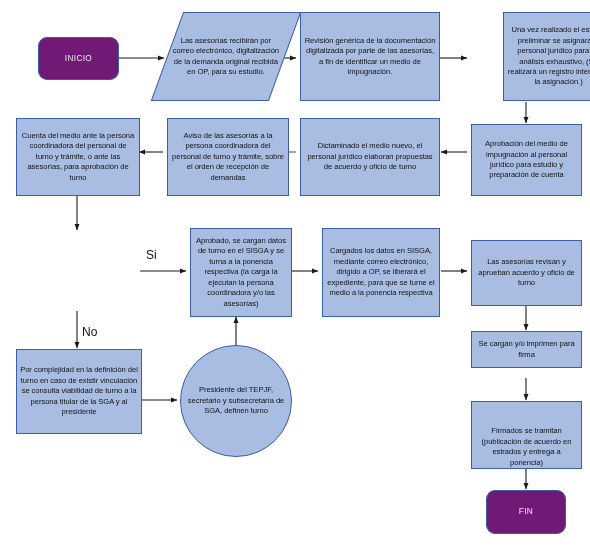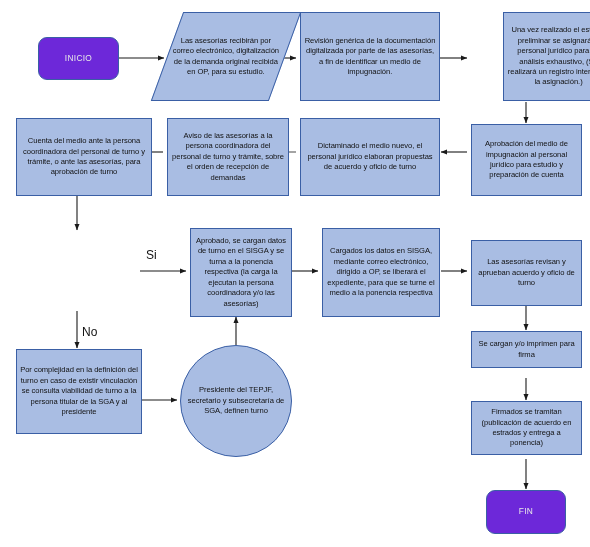--- a/index.html
+++ b/index.html
@@ -43,21 +43,21 @@
     display: block;
     width: 100%;
     padding: 0 3px;
     white-space: pre-line;
   }
   .proc {
     background: #a9bde3;
     border: 1.2px solid #3a5fa5;
   }
   .terminator {
-    background: #6d28d9;
+    background: #701a75;
     border: 1.4px solid #3a5fa5;
     border-radius: 9px;
     color: #e8e8e8;
     font-size: 8.4px;
     letter-spacing: 0.3px;
   }
   .circle {
     background: #a9bde3;
     border: 1.2px solid #3a5fa5;
     border-radius: 50%;
@@ -172,21 +172,21 @@
   </div>
 
   <div class="node proc" style="left:300px; top:118px; width:140px; height:78px;">
     <span class="txt">Dictaminado el medio nuevo, el personal jurídico elaboran propuestas de acuerdo y oficio de turno</span>
   </div>
 
   <div class="node proc" style="left:167px; top:118px; width:122px; height:78px;">
     <span class="txt">Aviso de las asesorías a la persona coordinadora del personal de turno y trámite, sobre el orden de recepción de demandas</span>
   </div>
 
-  <div class="node proc" style="left:16px; top:118px; width:136px; height:78px;justify-content:center;">
+  <div class="node proc" style="left:16px; top:118px; width:124px; height:78px;justify-content:center;">
     <span class="txt">Cuenta del medio ante la persona coordinadora del personal de turno y trámite, o ante las asesorías, para aprobación de turno</span>
   </div>
 
 
   <div class="edge-label" style="left:146px; top:248px;">Si</div>
 
   <div class="edge-label" style="left:82px; top:325px;">No</div>
 
   <div class="node proc" style="left:190px; top:228px; width:102px; height:89px;">
     <span class="txt">Aprobado, se cargan datos de turno en el SISGA y se turna a la ponencia respectiva (la carga la ejecutan la persona coordinadora y/o las asesorías)</span>
@@ -197,21 +197,21 @@
   </div>
 
   <div class="node proc" style="left:471px; top:240px; width:111px; height:66px;">
     <span class="txt">Las asesorías revisan y aprueban acuerdo y oficio de turno</span>
   </div>
 
   <div class="node proc" style="left:471px; top:331px; width:111px; height:37px;">
     <span class="txt">Se cargan y/o imprimen para firma</span>
   </div>
 
-  <div class="node proc" style="left:471px; top:401px; width:111px; height:54px;">
+  <div class="node proc" style="left:471px; top:401px; width:111px; height:68px;align-items:flex-end;">
     <span class="txt">Firmados se tramitan (publicación de acuerdo en estrados y entrega a ponencia)</span>
   </div>
 
   <div class="node terminator" style="left:486px; top:490px; width:80px; height:44px;">
     <span class="txt">FIN</span>
   </div>
 
   <div class="node proc" style="left:16px; top:349px; width:126px; height:85px;">
     <span class="txt">Por complejidad en la definición del turno en caso de existir vinculación se consulta viabilidad de turno a la persona titular de la SGA y al presidente</span>
   </div>

